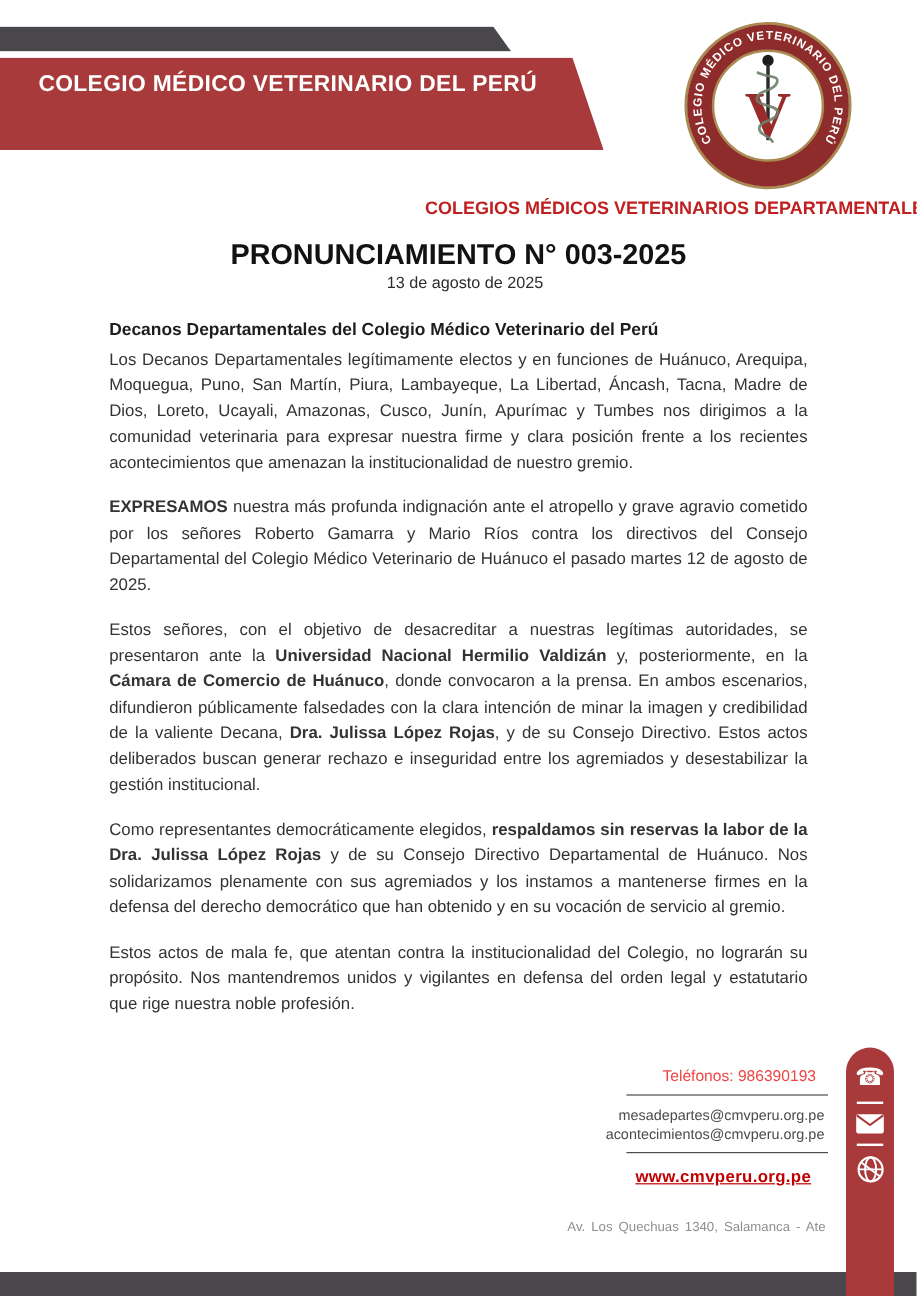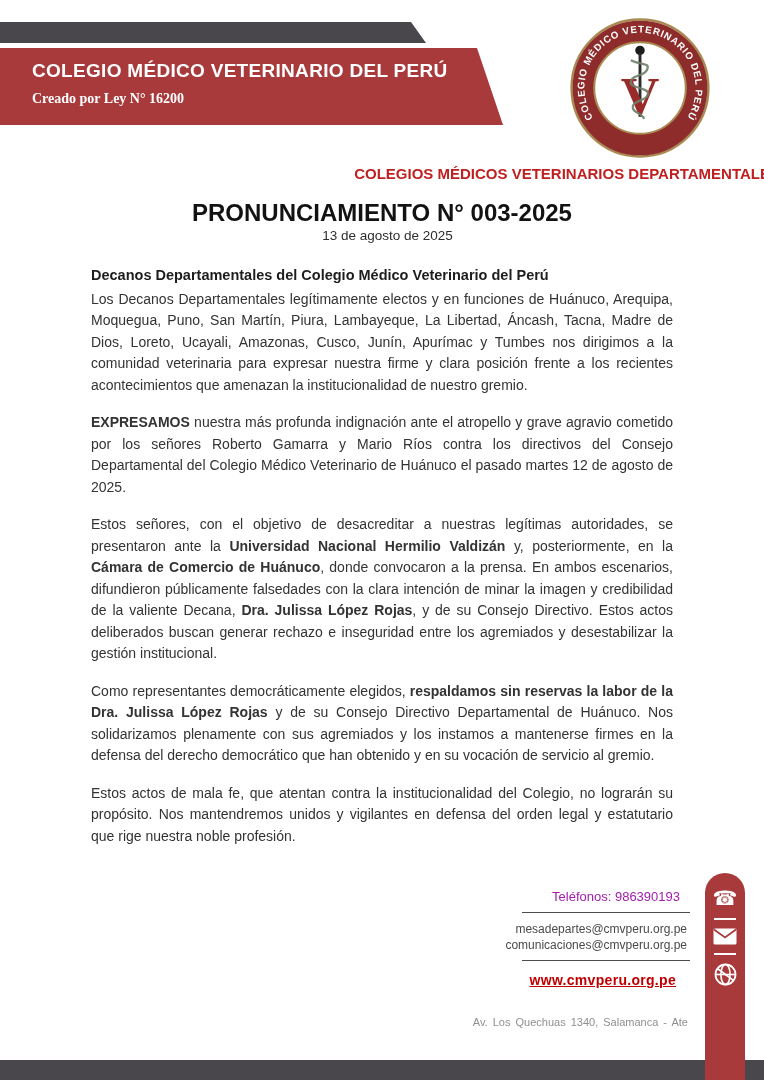--- a/index.html
+++ b/index.html
@@ -54,21 +54,21 @@
     font-weight:bold; font-size:14.5px; color:#1d1d1d;
     margin-bottom:2px; text-align:left;
   }
   .doc-body p { margin-bottom:16px; }
   .doc-body p span.b { font-weight:bold; }
 
   
   .contact {
     position:absolute; right:74px; top:888px; width:330px; text-align:right;
   }
-  .contact .phones { font-size:13px; color:#a21caf; line-height:17px; padding-right:10px;text-align:right; }
+  .contact .phones { font-size:13px; color:#ef4444; line-height:17px; padding-right:10px;text-align:right; }
   .contact .sep {
     width:168px; height:0; border-top:1.4px solid #4c4c4c;
     margin:7px 0 0 auto;
   }
   .contact .emails { font-size:12px; color:#4a4a4a; line-height:16px; margin-top:8px; padding-right:3px; }
   .contact .website { display:inline-block; font-size:14px; font-weight:bold; color:#c00000;
     text-decoration:underline; margin-top:11px; padding-right:14px; letter-spacing:.3px; }
   .contact .address { font-size:11px; color:#8f8f8f; margin-top:27px; word-spacing:2px; padding-right:2px; }
 
   
@@ -85,21 +85,20 @@
   .icon-rail .divider { width:22px; height:2px; background:#fff; margin:8px 0; }
 </style>
 </head>
 <body>
 
 <div class="page">
 
   <div class="gray-strip"></div>
   <div class="red-banner">
     <h1>COLEGIO MÉDICO VETERINARIO DEL PERÚ</h1>
-    <div class="tagline">Creado por Ley N° 16200</div>
   </div>
 
   <svg class="seal" viewBox="0 0 140 140">
     <circle cx="70" cy="70" r="66.5" fill="#ffffff" stroke="#a98a52" stroke-width="2.4"></circle>
     <circle cx="70" cy="70" r="55" fill="none" stroke="#8e2c2c" stroke-width="21"></circle>
     <circle cx="70" cy="70" r="44.5" fill="#ffffff" stroke="#a98a52" stroke-width="2"></circle>
     <path id="sealArc" d="M 31.5,108 A 54,54 0 1 1 108.5,108" fill="none"></path>
     <text font-size="9.5" font-weight="bold" fill="#ffffff" letter-spacing="0.8" font-family="Liberation Sans, sans-serif">
       <textPath href="#sealArc" startOffset="50%" text-anchor="middle">COLEGIO MÉDICO VETERINARIO DEL PERÚ</textPath>
     </text>
@@ -124,21 +123,21 @@
     <p><span>Estos actos de mala fe, que atentan contra la institucionalidad del Colegio, no lograrán su propósito. Nos mantendremos unidos y vigilantes en defensa del orden legal y estatutario que rige nuestra noble profesión.</span></p>
   </div>
 
   <div class="contact">
     <div class="phones">
       <div>Teléfonos: 986390193</div>
     </div>
     <div class="sep"></div>
     <div class="emails">
       <div>mesadepartes@cmvperu.org.pe</div>
-      <div>comunicaciones@cmvperu.org.pe</div>
+      <div>acontecimientos@cmvperu.org.pe</div>
     </div>
     <div class="sep"></div>
     <div>
       <span class="website">www.cmvperu.org.pe</span>
     </div>
     <div class="address">Av. Los Quechuas 1340, Salamanca - Ate</div>
   </div>
 
   <div class="icon-rail">
     <div class="glyph">☎</div>

